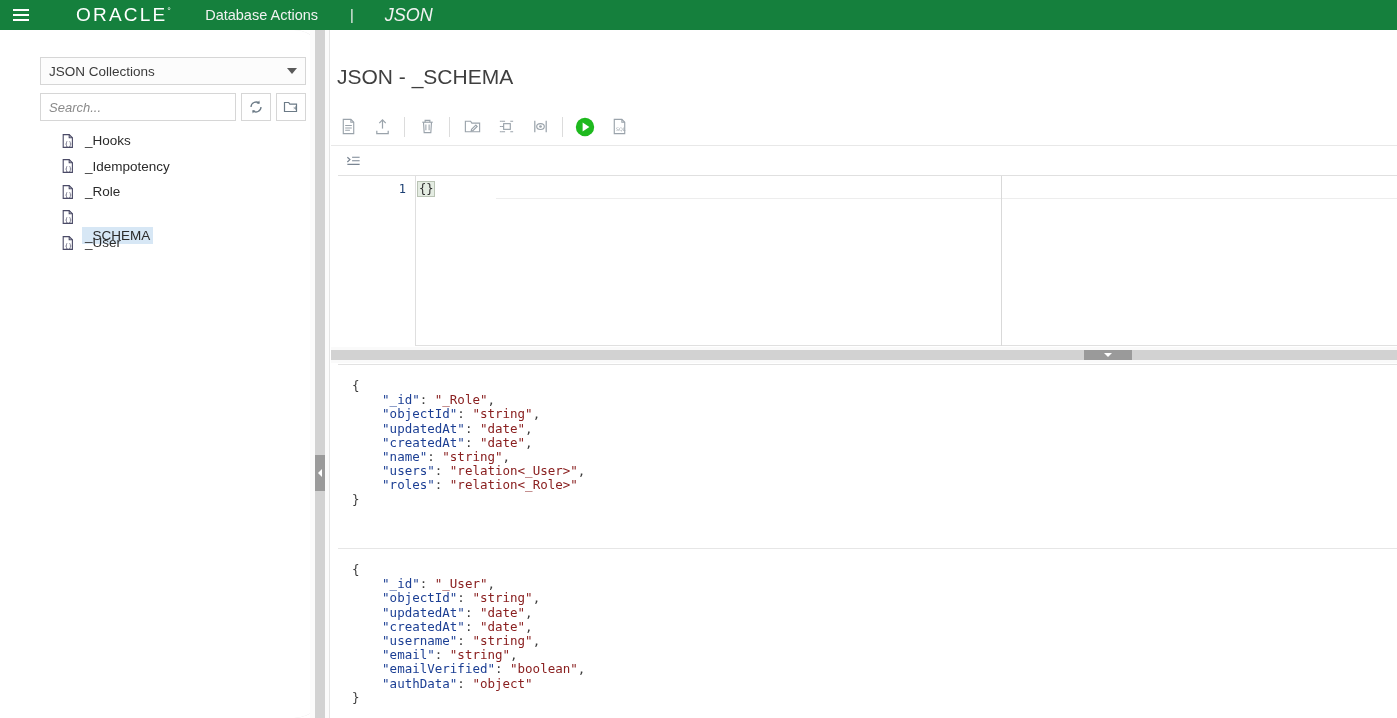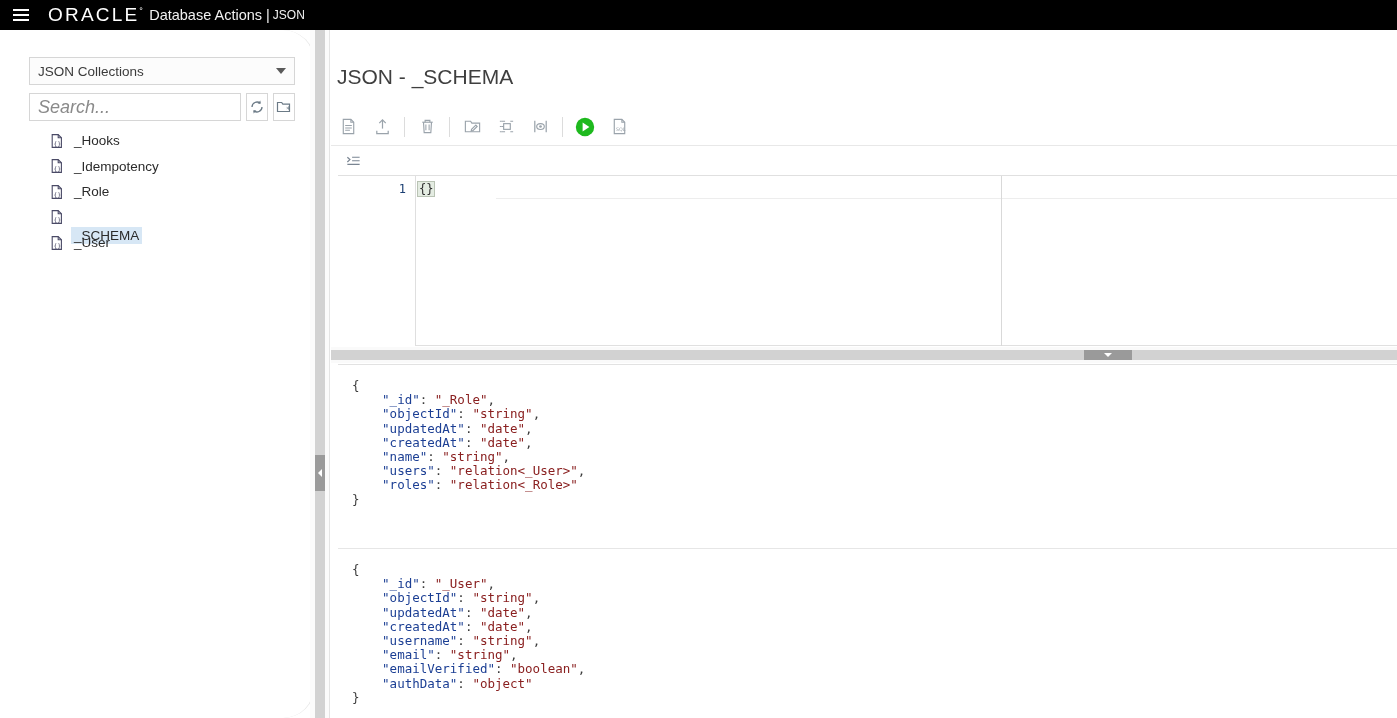--- a/index.html
+++ b/index.html
@@ -8,22 +8,22 @@
     width: 1397px; height: 718px;
     overflow: hidden;
     background: #ffffff;
     font-family: "Liberation Sans", sans-serif;
   }
 
   
   #topbar {
     position: absolute; top: 0; left: 0;
     width: 1397px; height: 30px;
-    background: #000000;
-    display: flex; align-items: center;
+    background: #15803d;
+    display: flex; align-items: center; gap: 28px;
   }
   #hamburger {
     width: 30px; height: 30px;
     margin-left: 6px;
     display: flex; flex-direction: column;
     justify-content: center; align-items: center;
     gap: 3px; cursor: pointer;
   }
   #hamburger span {
     display: block; width: 16px; height: 2px; background: #ffffff;
@@ -41,25 +41,25 @@
     content: "\00b0";
     font-size: 9px;
     position: relative; top: -7px; left: 0px;
   }
   #app-title {
     margin-left: 4px;
     color: #f2f2f2;
     font-size: 14.5px;
   }
   #app-sep { color: #f2f2f2; font-size: 14.5px; margin: 0 3px 0 4px; }
-  #app-module { color: #f2f2f2; font-size: 12px; }
+  #app-module { color: #f2f2f2; font-size: 18px; font-style: italic; }
 
   
   #sidebar {
-    position: absolute; left: 5px; top: 30px;
+    position: absolute; left: 16px; top: 30px;
     width: 310px; height: 688px;
     background: #ffffff;
     border-right: 1px solid #e4e4e4;
     border-radius: 32px;
   }
   #collections-select {
     position: absolute; left: 24px; top: 27px;
     width: 266px; height: 28px;
     border: 1px solid #d6d6d6;
     background: #fcfcfc;
@@ -78,21 +78,21 @@
   #search-row {
     position: absolute; left: 24px; top: 63px;
     width: 266px; height: 28px;
     display: flex;
   }
   #search-input {
     width: 212px; height: 28px;
     border: 1px solid #d6d6d6;
     background: #ffffff;
     padding: 0 8px;
-    font-size: 18px;
+    font-size: 13px;
     font-style: italic;
     color: #7c7c7c;
     font-family: "Liberation Sans", sans-serif;
     outline: none;
   }
   #search-input::placeholder { color: #8a8a8a; font-style: italic; opacity: 1; }
   .sq-btn {
     width: 33px; height: 28px;
     border: 1px solid #d6d6d6;
     border-left: none;

